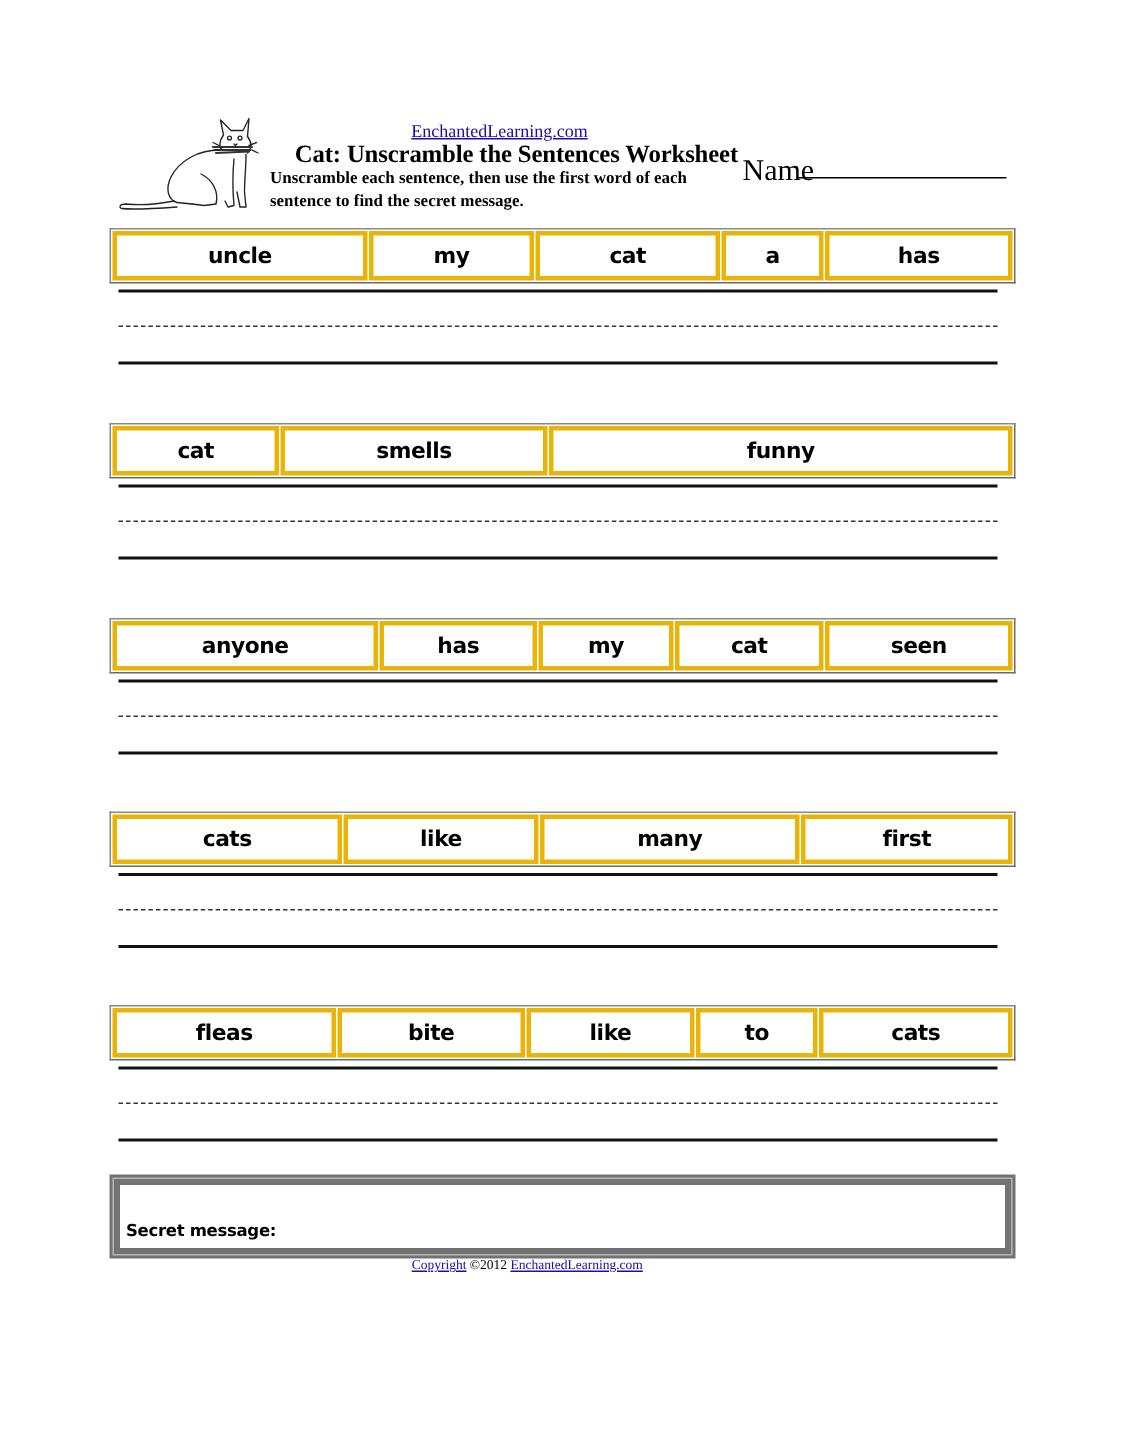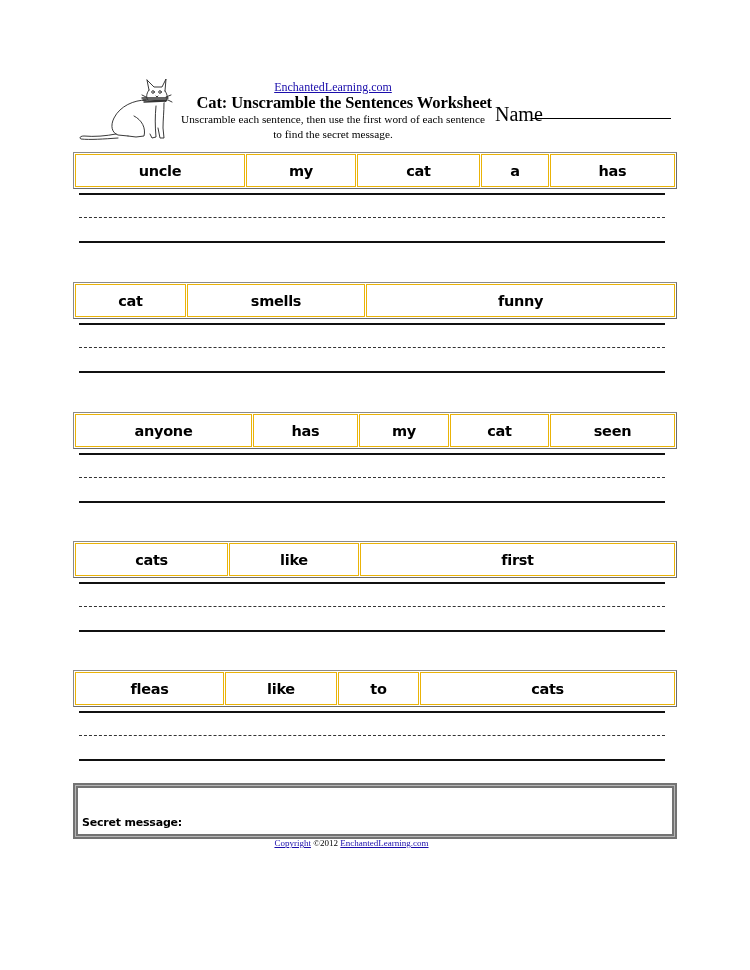--- a/index.html
+++ b/index.html
@@ -2,34 +2,34 @@
 <html><head>
   <meta charset="utf-8">
   <style>
     html, body { margin: 0; padding: 0; background: #ffffff; }
     body { width: 750px; height: 970px; position: relative; overflow: hidden; font-family: "Liberation Serif", serif; color: #000; }
 
     .header { position: absolute; left: 0; top: 0; width: 750px; height: 150px; }
     .cat-art { position: absolute; left: 76px; top: 76px; width: 98px; height: 66px; }
     .site-link { position: absolute; left: 180px; top: 80px; width: 306px; text-align: center; font-size: 12px; color: #1a0dab; text-decoration: underline; cursor: pointer; }
     .title { position: absolute; left: 176px; top: 93px; width: 316px; text-align: right; font-size: 16.5px; font-weight: bold; letter-spacing: -0.1px; white-space: nowrap; }
-    .subtitle { position: absolute; left: 180px; top: 112px; width: 306px; text-align: center; font-size: 11.3px; font-weight: normal; line-height: 15px; }
+    .subtitle { position: absolute; left: 180px; top: 112px; width: 306px; font-size: 11.3px; font-weight: bold; line-height: 15px; }
     .name-label { position: absolute; left: 495px; top: 103px; font-size: 20px; }
     .name-line { position: absolute; left: 532px; top: 118px; width: 139px; border-bottom: 1px solid #000; }
 
     .block { position: absolute; left: 73px; width: 604px; height: 120px; }
     .word-table { position: absolute; left: 0; top: 0; width: 604px; height: 37px; display: flex; box-sizing: border-box; border: 1px solid #8a8a8a; border-right-color: #6b6b6b; border-bottom-color: #6b6b6b; background: #fff; padding: 1px; }
-    .word-cell { box-sizing: border-box; height: 100%; display: flex; align-items: center; justify-content: center; border: 1px solid #eab308; margin-right: 1px; font-family: "DejaVu Sans", sans-serif; font-weight: bold; font-size: 14.5px; letter-spacing: -0.3px; cursor: grab; }
+    .word-cell { box-sizing: border-box; height: 100%; display: flex; align-items: center; justify-content: center; border: 3px solid #eab308; margin-right: 1px; font-family: "DejaVu Sans", sans-serif; font-weight: bold; font-size: 14.5px; letter-spacing: -0.3px; cursor: grab; }
     .word-cell:last-child { margin-right: 0; }
 
     .line-solid-top { position: absolute; left: 6px; width: 586px; top: 41px; border-top: 2px solid #111; }
     .line-dashed { position: absolute; left: 6px; width: 586px; top: 65px; border-top: 1.5px dashed #333; }
     .line-solid-bot { position: absolute; left: 6px; width: 586px; top: 89px; border-top: 2px solid #111; }
 
-    .secret-box { position: absolute; left: 73px; top: 783px; width: 604px; height: 56px; box-sizing: border-box; border: 5px solid #737373; outline: 1px solid #b5b5b5; outline-offset: -3px; }
+    .secret-box { position: absolute; left: 73px; top: 783px; width: 604px; height: 56px; box-sizing: border-box; border: 7px solid #737373; outline: 1px solid #b5b5b5; outline-offset: -3px; }
     .secret-label { position: absolute; left: 4px; bottom: 5px; font-family: "DejaVu Sans", sans-serif; font-weight: bold; font-size: 11px; letter-spacing: -0.2px; }
 
     .footer { position: absolute; left: 0; top: 838px; width: 703px; text-align: center; font-size: 9px; }
     .footer a { color: #1a0dab; text-decoration: underline; cursor: pointer; }
   </style>
 </head>
 <body>
 
 <div class="header">
   <svg class="cat-art" viewBox="0 0 98 66" fill="none" stroke="#222" stroke-width="0.9" stroke-linecap="round" stroke-linejoin="round">
@@ -92,29 +92,31 @@
         <div class="word-cell" style="flex: 1 1 0px;">seen</div>
       </div>
     <div class="line-solid-top"></div>
     <div class="line-dashed"></div>
     <div class="line-solid-bot"></div>
   </div>
     <div class="block" style="top: 541px;">
     <div class="word-table">
         <div class="word-cell" style="flex: 0 0 153px;">cats</div>
         <div class="word-cell" style="flex: 0 0 130px;">like</div>
+        <div class="word-cell" style="flex: 0 0 173px;">many</div>
         <div class="word-cell" style="flex: 1 1 0px;">first</div>
       </div>
     <div class="line-solid-top"></div>
     <div class="line-dashed"></div>
     <div class="line-solid-bot"></div>
   </div>
     <div class="block" style="top: 670px;">
     <div class="word-table">
         <div class="word-cell" style="flex: 0 0 149px;">fleas</div>
+        <div class="word-cell" style="flex: 0 0 125px;">bite</div>
         <div class="word-cell" style="flex: 0 0 112px;">like</div>
         <div class="word-cell" style="flex: 0 0 81px;">to</div>
         <div class="word-cell" style="flex: 1 1 0px;">cats</div>
       </div>
     <div class="line-solid-top"></div>
     <div class="line-dashed"></div>
     <div class="line-solid-bot"></div>
   </div>
   </div>
 

